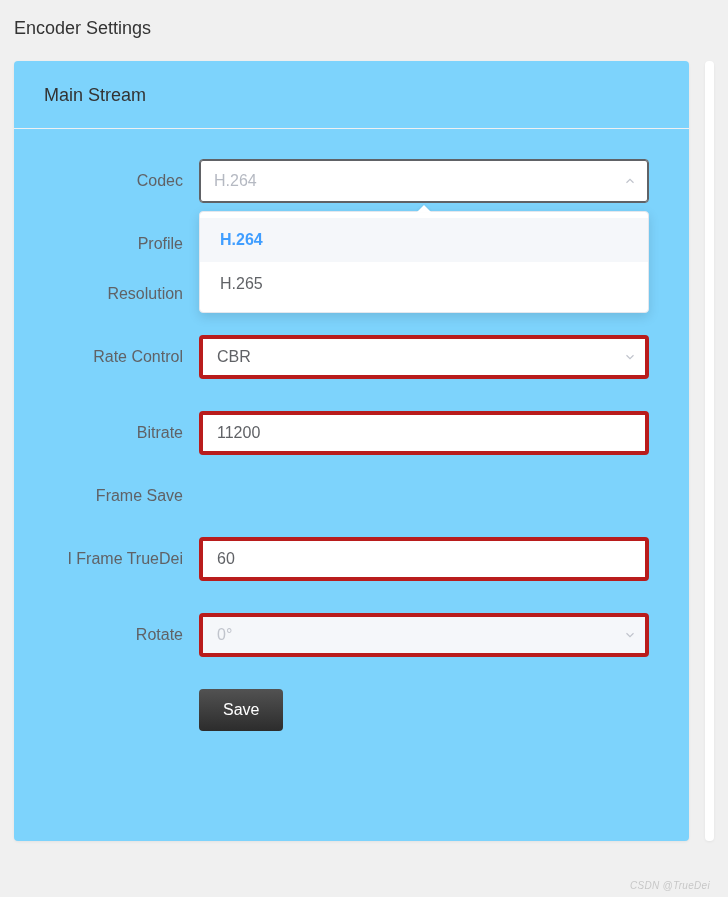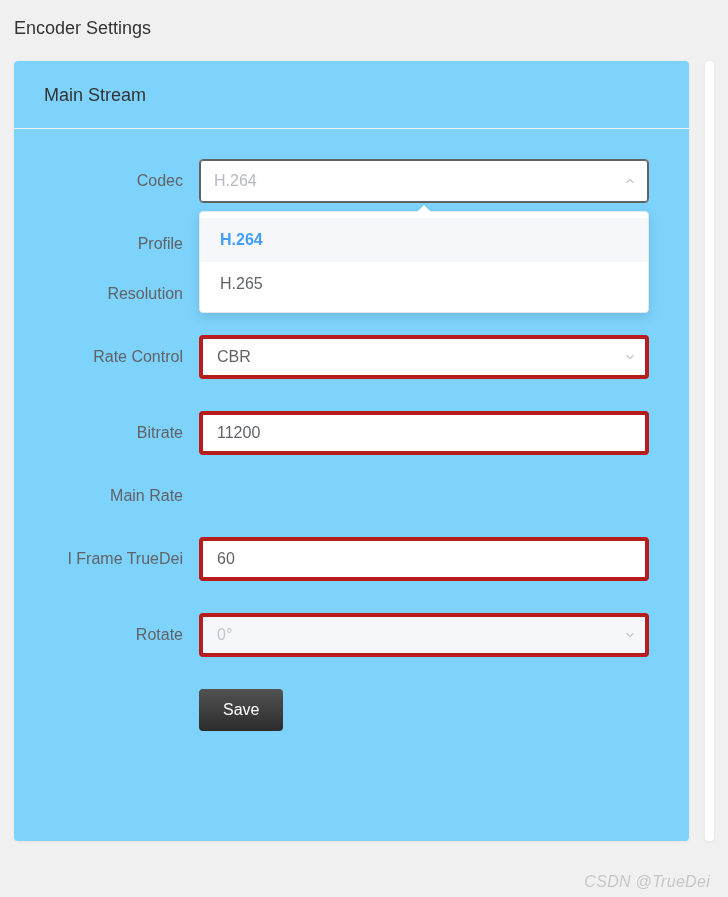--- a/index.html
+++ b/index.html
@@ -171,21 +171,21 @@
       border-radius: 4px;
       padding: 12px 24px;
       font-size: 16px;
       cursor: pointer;
       font-family: inherit;
     }
     .watermark {
       position: fixed;
       right: 18px;
       bottom: 6px;
-      font-size: 16px;
+      font-size: 10px;
       color: rgba(0,0,0,0.18);
       font-style: italic;
       letter-spacing: 0.3px;
     }
   </style>
 </head>
 <body>
 
 <div class="page">
   <h1 class="page-title">Encoder Settings</h1>
@@ -241,21 +241,21 @@
         </div>
 
         <div class="form-row">
           <label class="form-label">Bitrate</label>
           <div class="form-control">
             <input class="input" type="text" value="11200" style="">
           </div>
         </div>
 
         <div class="form-row">
-          <label class="form-label">Main Rate</label>
+          <label class="form-label">Frame Save</label>
         </div>
 
         <div class="form-row">
           <label class="form-label">I Frame TrueDei</label>
           <div class="form-control">
             <input class="input" type="text" value="60" style="">
           </div>
         </div>
 
         <div class="form-row">

